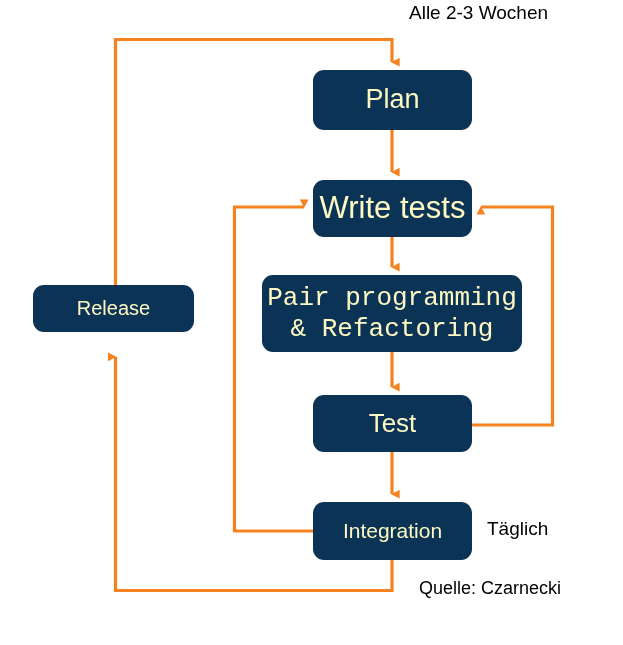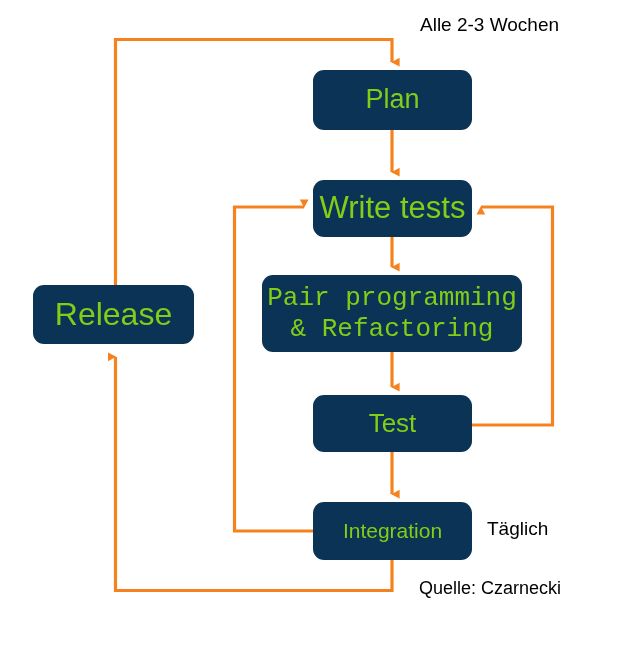--- a/index.html
+++ b/index.html
@@ -21,21 +21,21 @@
     position: absolute;
     left: 0;
     top: 0;
     width: 623px;
     height: 645px;
   }
   .node {
     position: absolute;
     background: #0a3355;
     border-radius: 11px;
-    color: #84cc16;
+    color: #fef9c3;
     display: flex;
     align-items: center;
     justify-content: center;
     text-align: center;
     line-height: 1.18;
     font-family: "Liberation Sans", sans-serif;
     font-weight: 400;
     box-sizing: border-box;
     z-index: 2;
   }
@@ -51,24 +51,24 @@
     white-space: nowrap;
     z-index: 3;
   }
 
   
   #node-plan        { left: 313px; top: 70px;  width: 159px; height: 60px; font-size: 27px; }
   #node-write-tests { left: 313px; top: 180px; width: 159px; height: 57px; font-size: 31px; }
   #node-pair        { left: 262px; top: 275px; width: 260px; height: 77px; font-size: 26px; font-family: Liberation Mono, monospace; }
   #node-test        { left: 313px; top: 395px; width: 159px; height: 57px; font-size: 26px; }
   #node-integration { left: 313px; top: 502px; width: 159px; height: 58px; font-size: 21px; }
-  #node-release     { left: 33px;  top: 285px; width: 161px; height: 59px; font-size: 32px; }
+  #node-release     { left: 33px;  top: 285px; width: 161px; height: 47px; font-size: 20px; }
 
   
-  #caption-alle    { left: 409px; top: 14px;  font-size: 19px; margin-left: 11px; }
+  #caption-alle    { left: 409px; top: 2px;  font-size: 19px; }
   #caption-taglich { left: 487px; top: 518px; font-size: 19px; }
   #caption-quelle  { left: 419px; top: 578px; font-size: 18px; }
 </style>
 </head>
 <body>
 
 <div id="canvas">
 
   <svg id="diagram-svg" viewBox="0 0 623 645" xmlns="http://www.w3.org/2000/svg">
     <defs>

